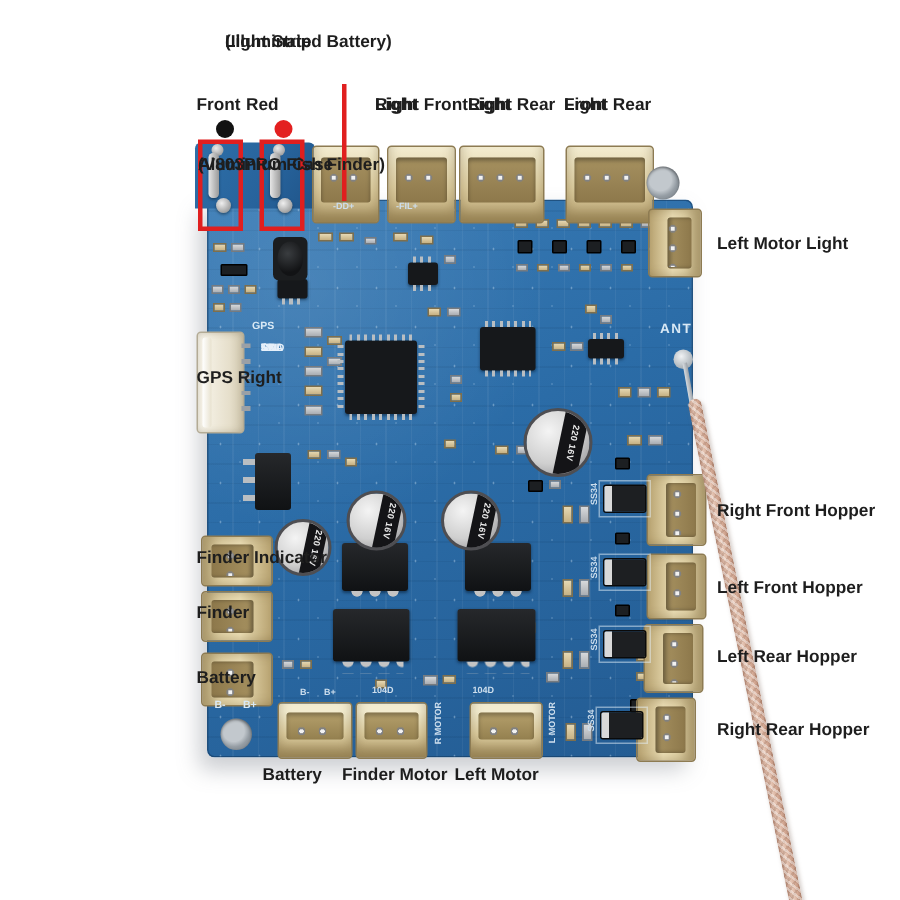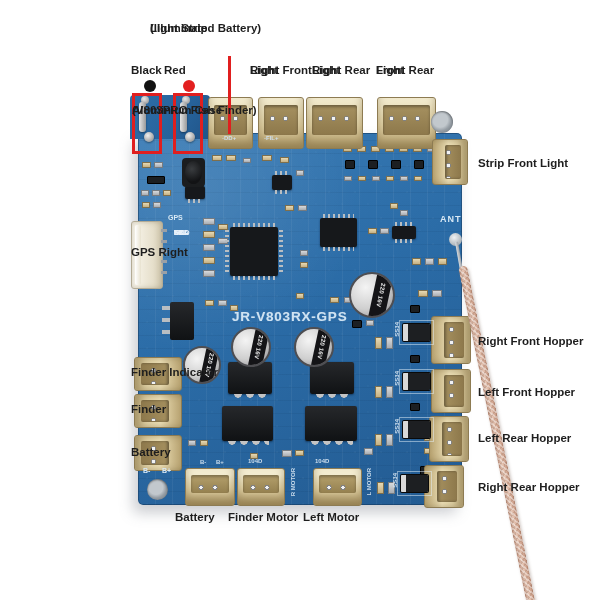--- a/index.html
+++ b/index.html
@@ -255,21 +255,20 @@
   <div class="silk silk-xs silk-vert" style="left:394px;top:419px;">SS34</div>
   <div class="dzone" style="left:397px;top:471px;width:35px;height:25px;"></div>
   <div class="diode" style="left:401px;top:475px;width:27px;height:17px;"></div>
   <div class="silk silk-xs silk-vert" style="left:392px;top:473px;">SS34</div>
 
   <div class="inductor" style="left:182px;top:158px;width:23px;height:29px;"></div>
   <div class="regulator" style="left:170px;top:302px;width:24px;height:38px;">
       <i class="rpins"></i>
     </div>
 
-  <div class="silk silk-model" style="left:232px;top:309px;">JR-V803RX-GPS</div>
   <div class="silk" style="left:440px;top:214px;font-size:9px;letter-spacing:1px;">ANT</div>
   <div class="silk silk-sm" style="left:168px;top:214px;">GPS</div>
   <div class="gps-pins" style="left:174px;top:229px;z-index:12;">
       <div>SDA</div>
       <div>SCL</div>
       <div>GND</div>
       <div>5V</div>
       <div>RX</div>
       <div>TX</div>
     </div>
@@ -300,21 +299,21 @@
     </div>
   <div class="redbox" style="left:132px;top:93px;width:30px;height:61px;"></div>
   <div class="redbox" style="left:173px;top:93px;width:30px;height:61px;"></div>
 
   <div class="dot black" style="left:144px;top:80px;"></div>
   <div class="dot red" style="left:183px;top:80px;"></div>
 
   <div class="lead-red" style="left:228px;top:56px;height:78px;"></div>
 
   <div class="co c-center" style="left:131px;top:64px;width:50px;">
-      <div>Black</div>
+      <div>Front</div>
     </div>
   <div class="co c-center" style="left:164px;top:64px;width:52px;">
       <div>Red</div>
     </div>
   <div class="co c-center" style="left:150px;top:22px;width:160px;">
     <div>(Illuminated Battery)</div>
       <div>Light Strip</div>
     </div>
   <div class="co c-center" style="left:250px;top:64px;width:74px;">
     <div>Right Front</div>
@@ -326,21 +325,21 @@
     </div>
   <div class="co c-center" style="left:376px;top:64px;width:74px;">
     <div>Front Rear</div>
       <div>Light</div>
     </div>
   <div class="co c-right" style="right:468px;top:104px;">
     <div>(V803PRO Fish Finder)</div>
       <div>Aluminium Case</div>
     </div>
   <div class="co c-left" style="left:478px;top:157px;">
-      <div>Strip Front Light</div>
+      <div>Left Motor Light</div>
     </div>
   <div class="co c-right" style="right:469px;top:246px;">
       <div>GPS Right</div>
     </div>
   <div class="co c-left" style="left:478px;top:335px;">
       <div>Right Front Hopper</div>
     </div>
   <div class="co c-left" style="left:478px;top:386px;">
       <div>Left Front Hopper</div>
     </div>

